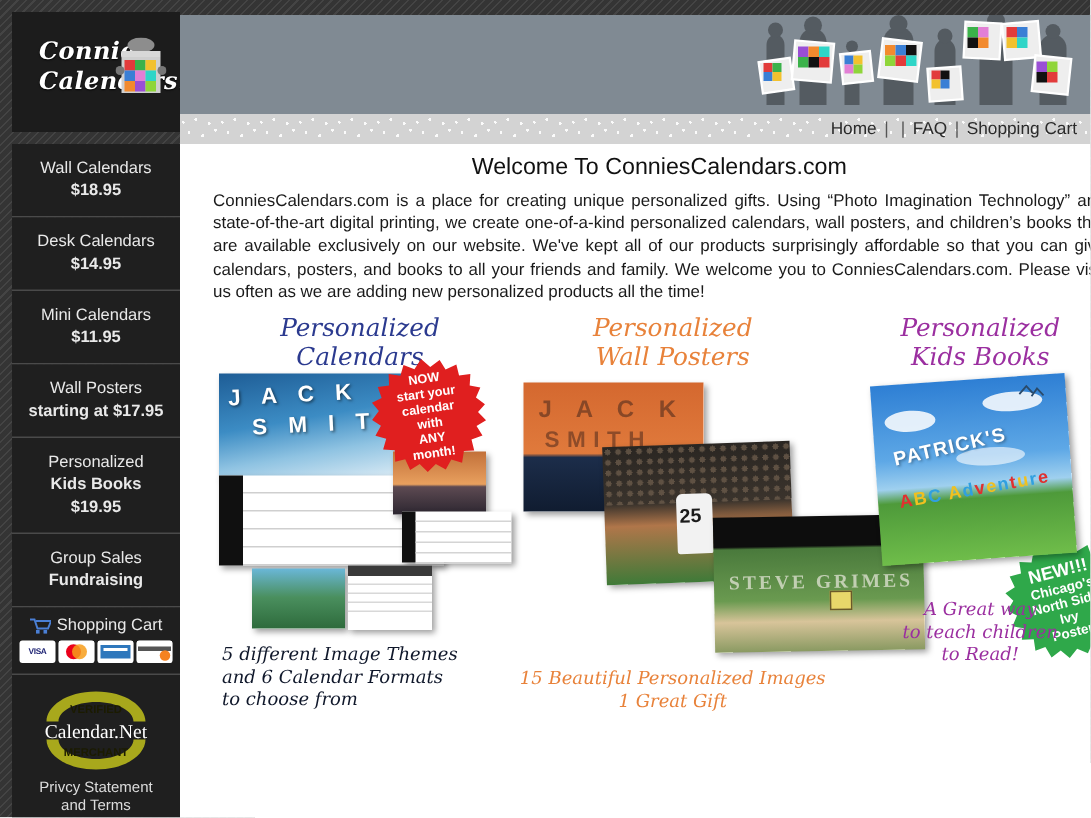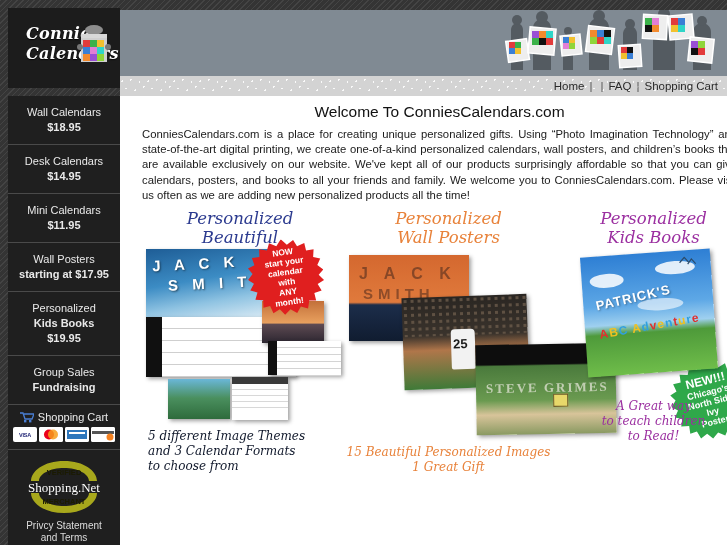--- a/index.html
+++ b/index.html
@@ -436,41 +436,41 @@
     </div>
 
     <div class="auth-box">
       <div class="seal">
         <svg viewBox="0 0 94 56" width="94" height="56">
           <path d="M47 2 C27 2 14 12 14 22 L22 22 C22 15 33 9 47 9 C61 9 72 15 72 22 L80 22 C80 12 67 2 47 2Z" fill="#a8a81c"></path>
           <path d="M47 54 C27 54 14 44 14 34 L22 34 C22 41 33 47 47 47 C61 47 72 41 72 34 L80 34 C80 44 67 54 47 54Z" fill="#a8a81c"></path>
           <text x="47" y="16" font-size="7.5" font-weight="bold" fill="#1b1b00" text-anchor="middle" font-family="Liberation Sans, sans-serif">VERIFIED</text>
           <text x="47" y="45" font-size="7.5" font-weight="bold" fill="#1b1b00" text-anchor="middle" font-family="Liberation Sans, sans-serif">MERCHANT</text>
         </svg>
-        <div class="seal-txt">Shopping.Net</div>
+        <div class="seal-txt">Calendar.Net</div>
       </div>
       <div class="auth-terms">
         <span>Privcy Statement</span><br>
         <span>and Terms</span>
       </div>
     </div>
 
   </div>
 
   <div class="main">
 
     <h1 class="welcome">Welcome To ConniesCalendars.com</h1>
     <p class="intro">ConniesCalendars.com is a place for creating unique personalized gifts. Using “Photo Imagination Technology” and state-of-the-art digital printing, we create one-of-a-kind personalized calendars, wall posters, and children’s books that are available exclusively on our website. We've kept all of our products surprisingly affordable so that you can give calendars, posters, and books to all your friends and family. We welcome you to ConniesCalendars.com. Please visit us often as we are adding new personalized products all the time!</p>
 
     <div class="cols">
 
       <div class="col col1">
         <div class="colhead c1h">
           <span>Personalized</span><br>
-          <span>Beautiful</span>
+          <span>Calendars</span>
         </div>
         <div style="position:relative;height:180px;">
           <div class="plate cal-wall">
             <div class="nm">J A C K</div>
             <div class="nm2">S M I T H</div>
           </div>
           <div class="plate cal-grid">
             <div class="yr">2011</div>
             <div class="gline"></div>
               <div class="gline"></div>
@@ -499,21 +499,21 @@
               <span>start your</span><br>
               <span>calendar</span><br>
               <span>with</span><br>
               <span>ANY</span><br>
               <span>month!</span>
             </div>
           </div>
         </div>
         <div class="colcap c1c">
           <span>5 different Image Themes</span><br>
-          <span>and 3 Calendar Formats</span><br>
+          <span>and 6 Calendar Formats</span><br>
           <span>to choose from</span>
         </div>
       </div>
 
       <div class="col col2">
         <div class="colhead c2h">
           <span>Personalized</span><br>
           <span>Wall Posters</span>
         </div>
         <div style="position:relative;height:196px;">

